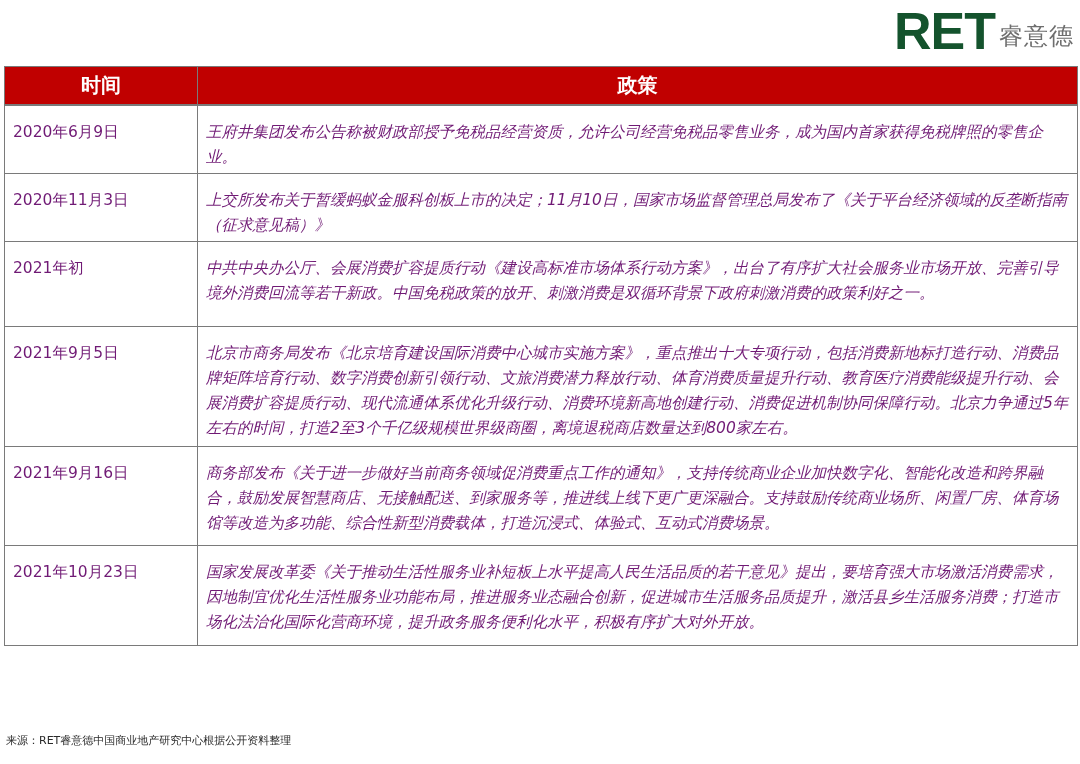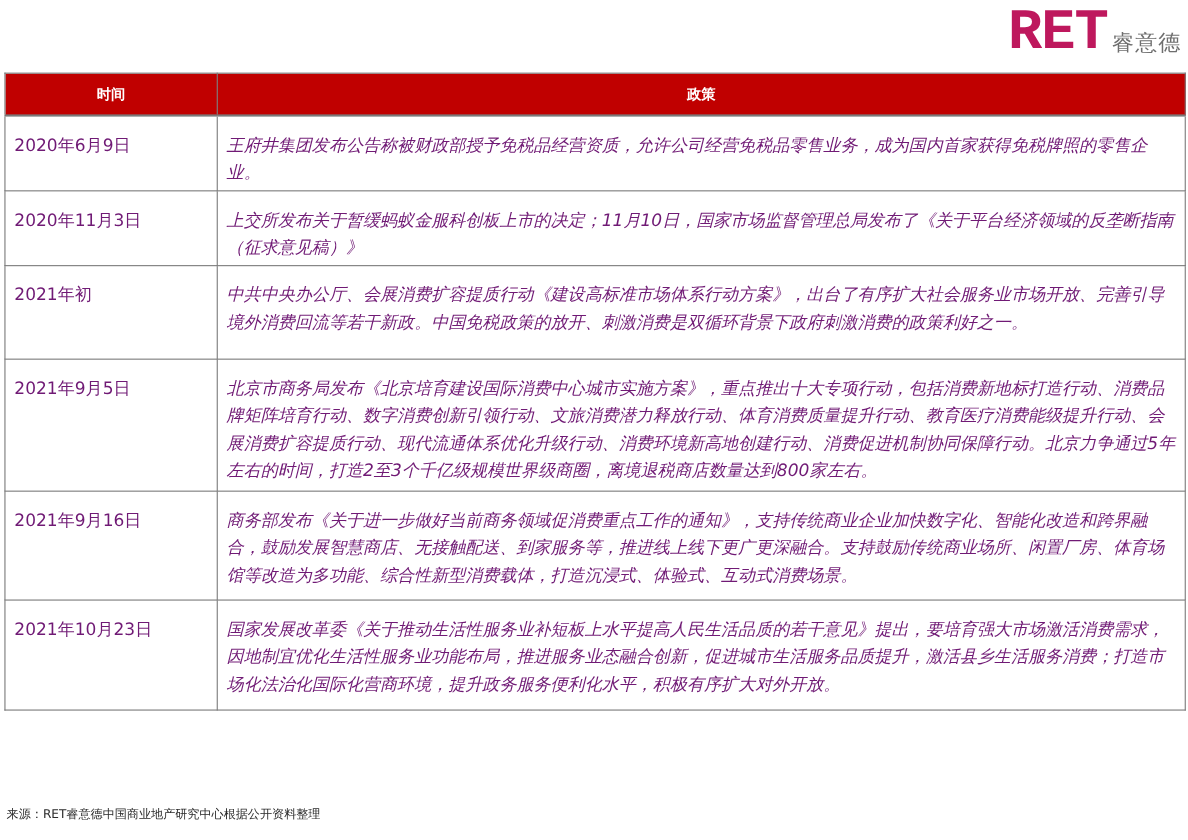--- a/index.html
+++ b/index.html
@@ -9,39 +9,39 @@
       position: relative;
       overflow: hidden;
       font-family: "DejaVu Sans", "Liberation Sans", sans-serif;
       color: #1a1a1a;
     }
     .logo {
       position: absolute; top: 2px; right: 6px;
       display: flex; align-items: flex-end; height: 54px;
     }
     .logo-ret {
-      font-family: Liberation Mono, monospace;
+      font-family: Liberation Sans, sans-serif;
       font-weight: 700; font-size: 52px; line-height: 50px;
-      color: #be185d; letter-spacing: -1px;
+      color: #14532d; letter-spacing: -1px;
     }
     .logo-cn {
-      font-size: 20px; color: #6e6e6e; margin-left: 4px; margin-bottom: 4px;
+      font-size: 24px; color: #6e6e6e; margin-left: 4px; margin-bottom: 4px;
       letter-spacing: 1px;
     }
     table.policy {
       position: absolute; left: 4px; top: 66px;
       width: 1073px;
       border-collapse: collapse;
       table-layout: fixed;
     }
     table.policy th {
       background: #c00000;
       color: #ffffff;
       font-weight: 700;
-      font-size: 13px;
+      font-size: 20px;
       height: 37px;
       padding: 0;
       text-align: center;
       border: 1px solid #7a7a7a;
       border-bottom: 2px solid #7a7a7a;
     }
     table.policy td {
       border: 1.5px solid #7a7a7a;
       vertical-align: top;
       font-size: 15.5px;

